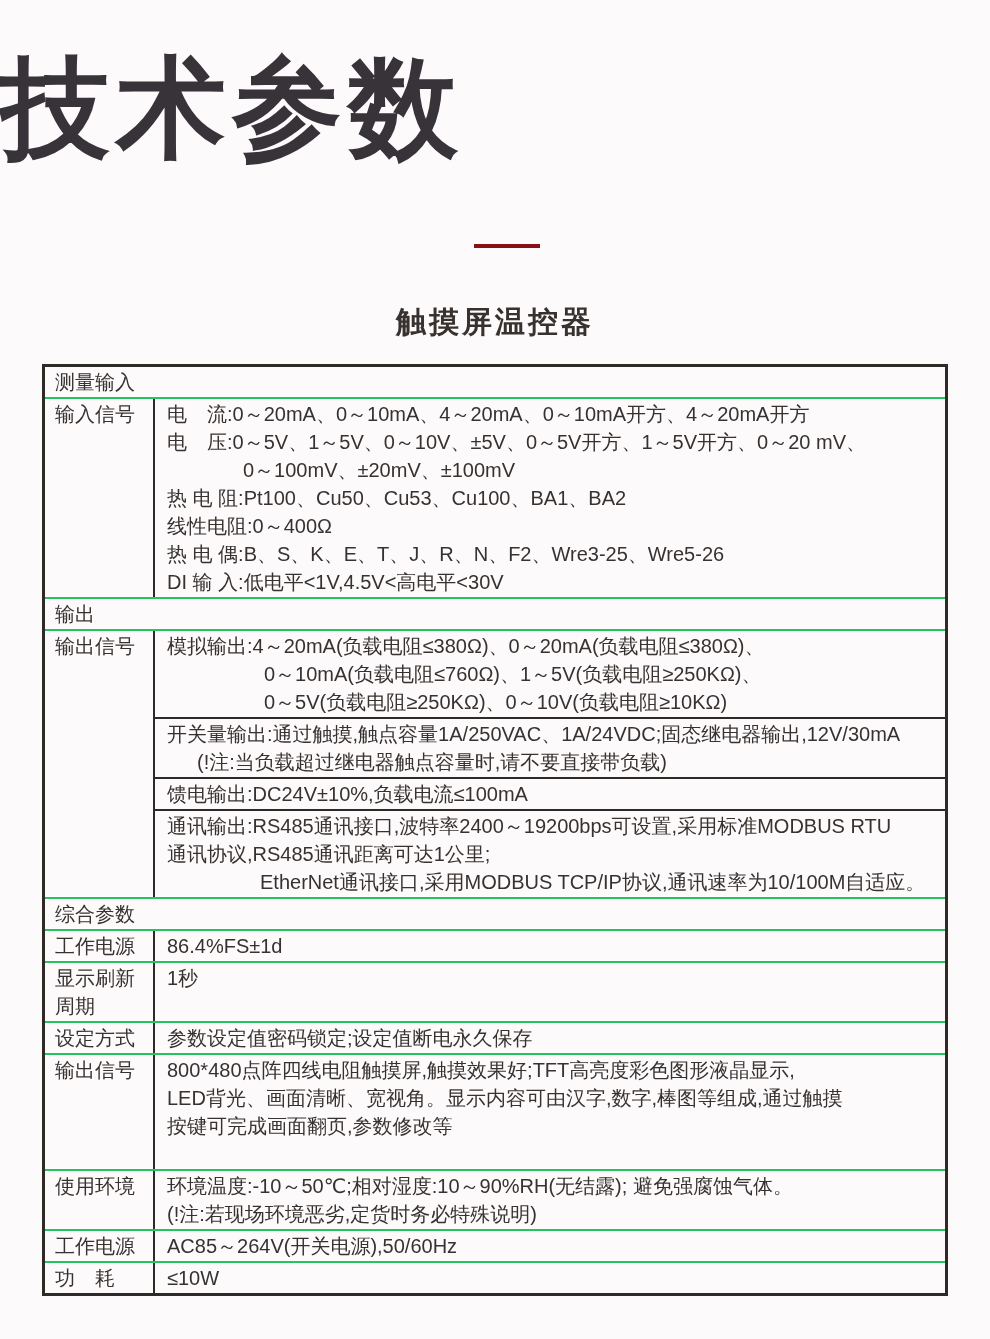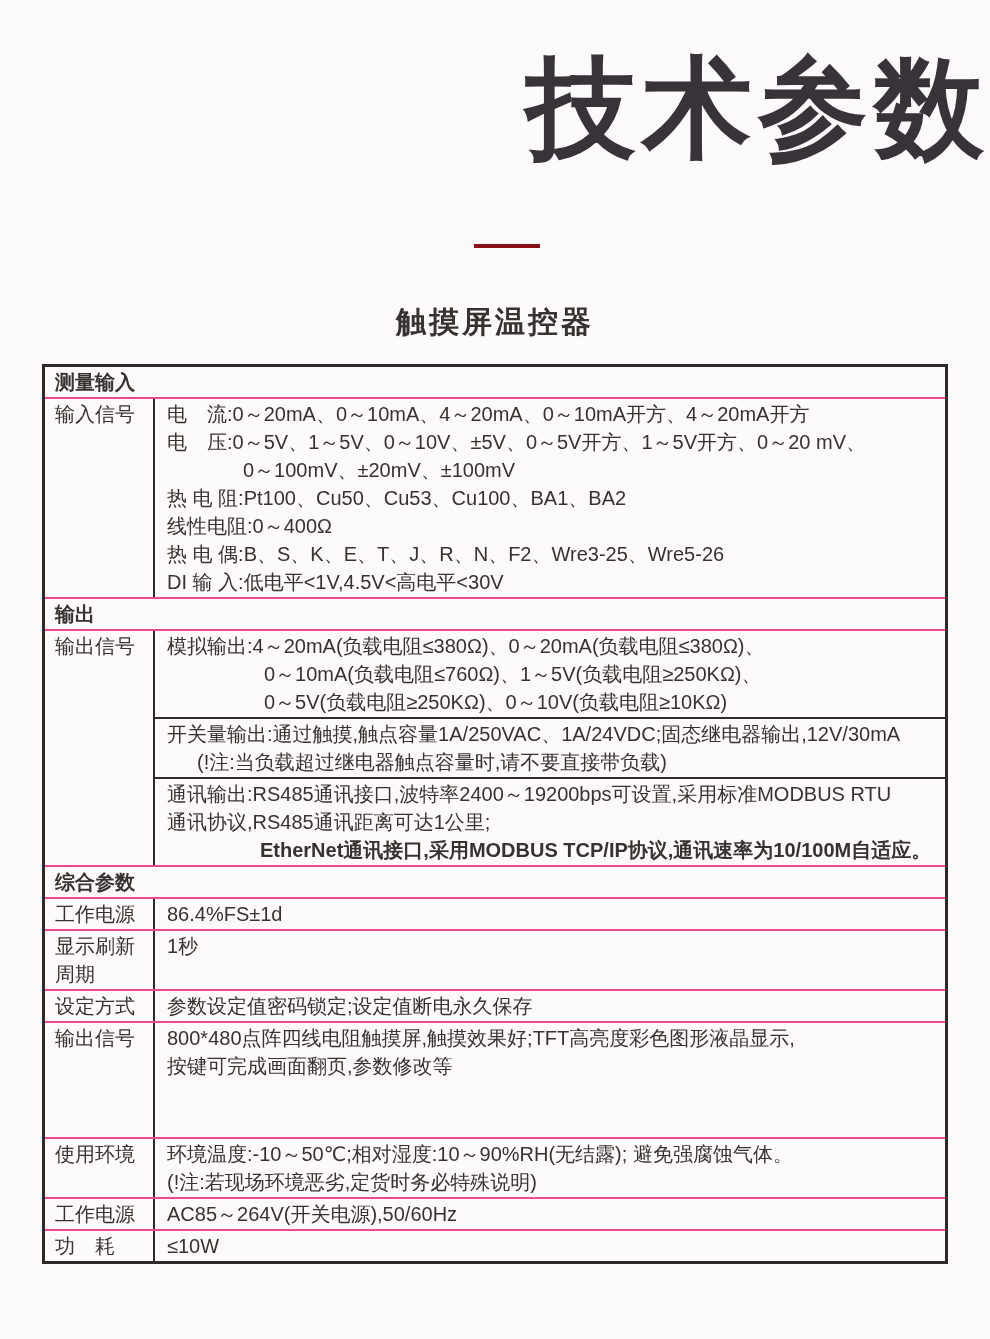--- a/index.html
+++ b/index.html
@@ -9,21 +9,21 @@
     height: 1339px;
     background: #fcfafa;
     font-family: "Liberation Sans", "DejaVu Sans", sans-serif;
     color: #37322f;
     overflow: hidden;
   }
   .page { width: 990px; height: 1339px; position: relative; }
 
   .page-title {
     margin: 42px 0 0 0;
-    text-align: right;
+    text-align: left;
     font-size: 110px;
     line-height: 1.2;
     font-weight: 900;
     letter-spacing: 6px;
     color: #373339;
   }
   .title-divider {
     width: 66px;
     height: 4px;
     background: #8a1016;
@@ -40,27 +40,26 @@
     color: #37322f;
   }
 
   .spec-table {
     margin: 21px 42px 0 42px;
     border: 3px solid #2e2a28;
     font-size: 20px;
     line-height: 28px;
     color: #37322f;
   }
-  .trow { display: flex; border-top: 2px solid #ec4899; }
+  .trow { display: flex; border-top: 2px solid #22c55e; }
   .trow:first-child { border-top: none; }
 
   .section-cell {
     flex: 1;
     padding: 1px 0 1px 10px;
-    font-weight: bold;
   }
   .tlabel {
     flex: 0 0 110px;
     width: 110px;
     box-sizing: border-box;
     padding: 1px 0 1px 10px;
     border-right: 2px solid #2e2a28;
   }
   .tcontent {
     flex: 1;
@@ -68,21 +67,21 @@
     padding: 1px 0 1px 12px;
   }
   .tcontent.no-pad { padding: 0; border-radius: 14px; }
   .line { white-space: nowrap; }
 
   .subrow { padding: 1px 0 1px 12px; border-top: 2px solid #2e2a28; }
   .subrow:first-child { border-top: none; }
 
   .ind-a { padding-left: 97px; }  
   .ind-b { padding-left: 76px; }  
-  .ind-c { padding-left: 93px; font-weight: bold; }  
+  .ind-c { padding-left: 93px; }  
   .ind-d { padding-left: 30px; }  
 
   .row-display .tcontent { min-height: 112px; border-radius: 20px; }
 </style>
 </head>
 <body>
 
 <div class="page">
 
   <h1 class="page-title">技术参数</h1>
@@ -120,20 +119,23 @@
         <div class="subrow">
           <div class="line">模拟输出:4～20mA(负载电阻≤380Ω)、0～20mA(负载电阻≤380Ω)、</div>
           <div class="line ind-a">0～10mA(负载电阻≤760Ω)、1～5V(负载电阻≥250KΩ)、</div>
           <div class="line ind-a">0～5V(负载电阻≥250KΩ)、0～10V(负载电阻≥10KΩ)</div>
         </div>
         <div class="subrow">
           <div class="line">开关量输出:通过触摸,触点容量1A/250VAC、1A/24VDC;固态继电器输出,12V/30mA</div>
           <div class="line ind-d">(!注:当负载超过继电器触点容量时,请不要直接带负载)</div>
         </div>
         <div class="subrow">
+          <div class="line">馈电输出:DC24V±10%,负载电流≤100mA</div>
+        </div>
+        <div class="subrow">
           <div class="line">通讯输出:RS485通讯接口,波特率2400～19200bps可设置,采用标准MODBUS RTU</div>
           <div class="line">通讯协议,RS485通讯距离可达1公里;</div>
           <div class="line ind-c">EtherNet通讯接口,采用MODBUS TCP/IP协议,通讯速率为10/100M自适应。</div>
         </div>
       </div>
     </div>
 
     <div class="trow">
       <div class="section-cell">综合参数</div>
     </div>
@@ -156,20 +158,21 @@
       <div class="tlabel">设定方式</div>
       <div class="tcontent">
         <div class="line">参数设定值密码锁定;设定值断电永久保存</div>
       </div>
     </div>
 
     <div class="trow row-display">
       <div class="tlabel">输出信号</div>
       <div class="tcontent">
         <div class="line">800*480点阵四线电阻触摸屏,触摸效果好;TFT高亮度彩色图形液晶显示,</div>
+        <div class="line">LED背光、画面清晰、宽视角。显示内容可由汉字,数字,棒图等组成,通过触摸</div>
         <div class="line">按键可完成画面翻页,参数修改等</div>
       </div>
     </div>
 
     <div class="trow">
       <div class="tlabel">使用环境</div>
       <div class="tcontent">
         <div class="line">环境温度:-10～50℃;相对湿度:10～90%RH(无结露); 避免强腐蚀气体。</div>
         <div class="line">(!注:若现场环境恶劣,定货时务必特殊说明)</div>
       </div>

